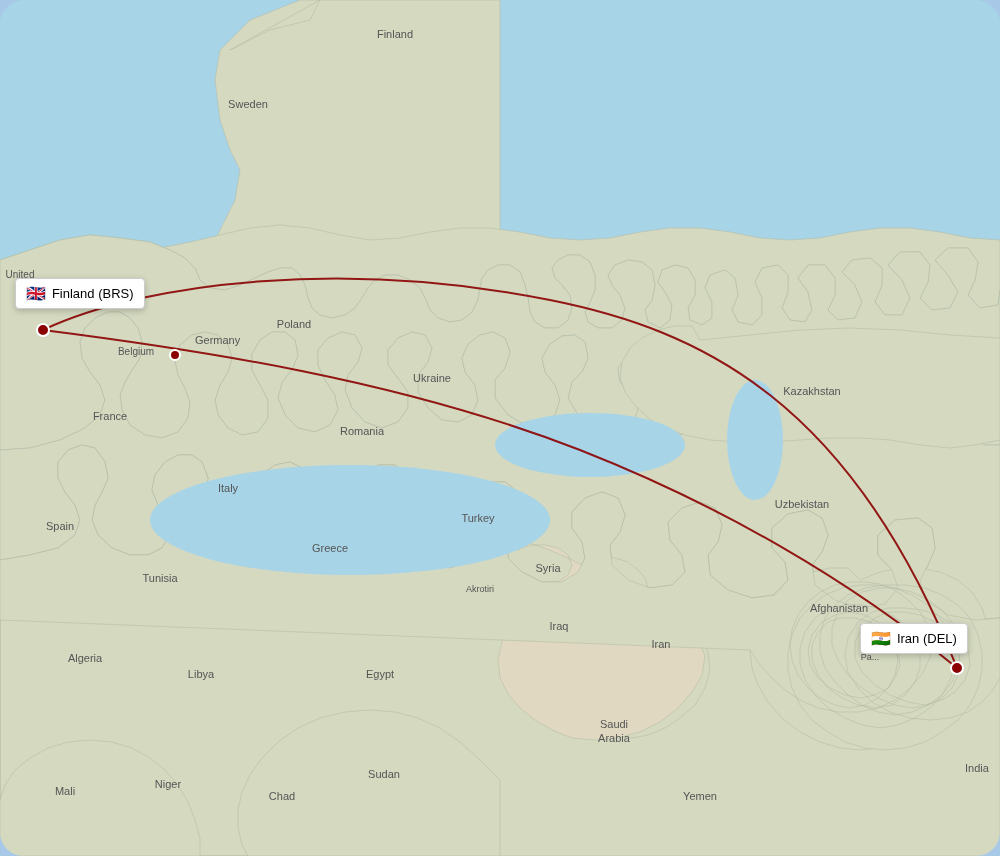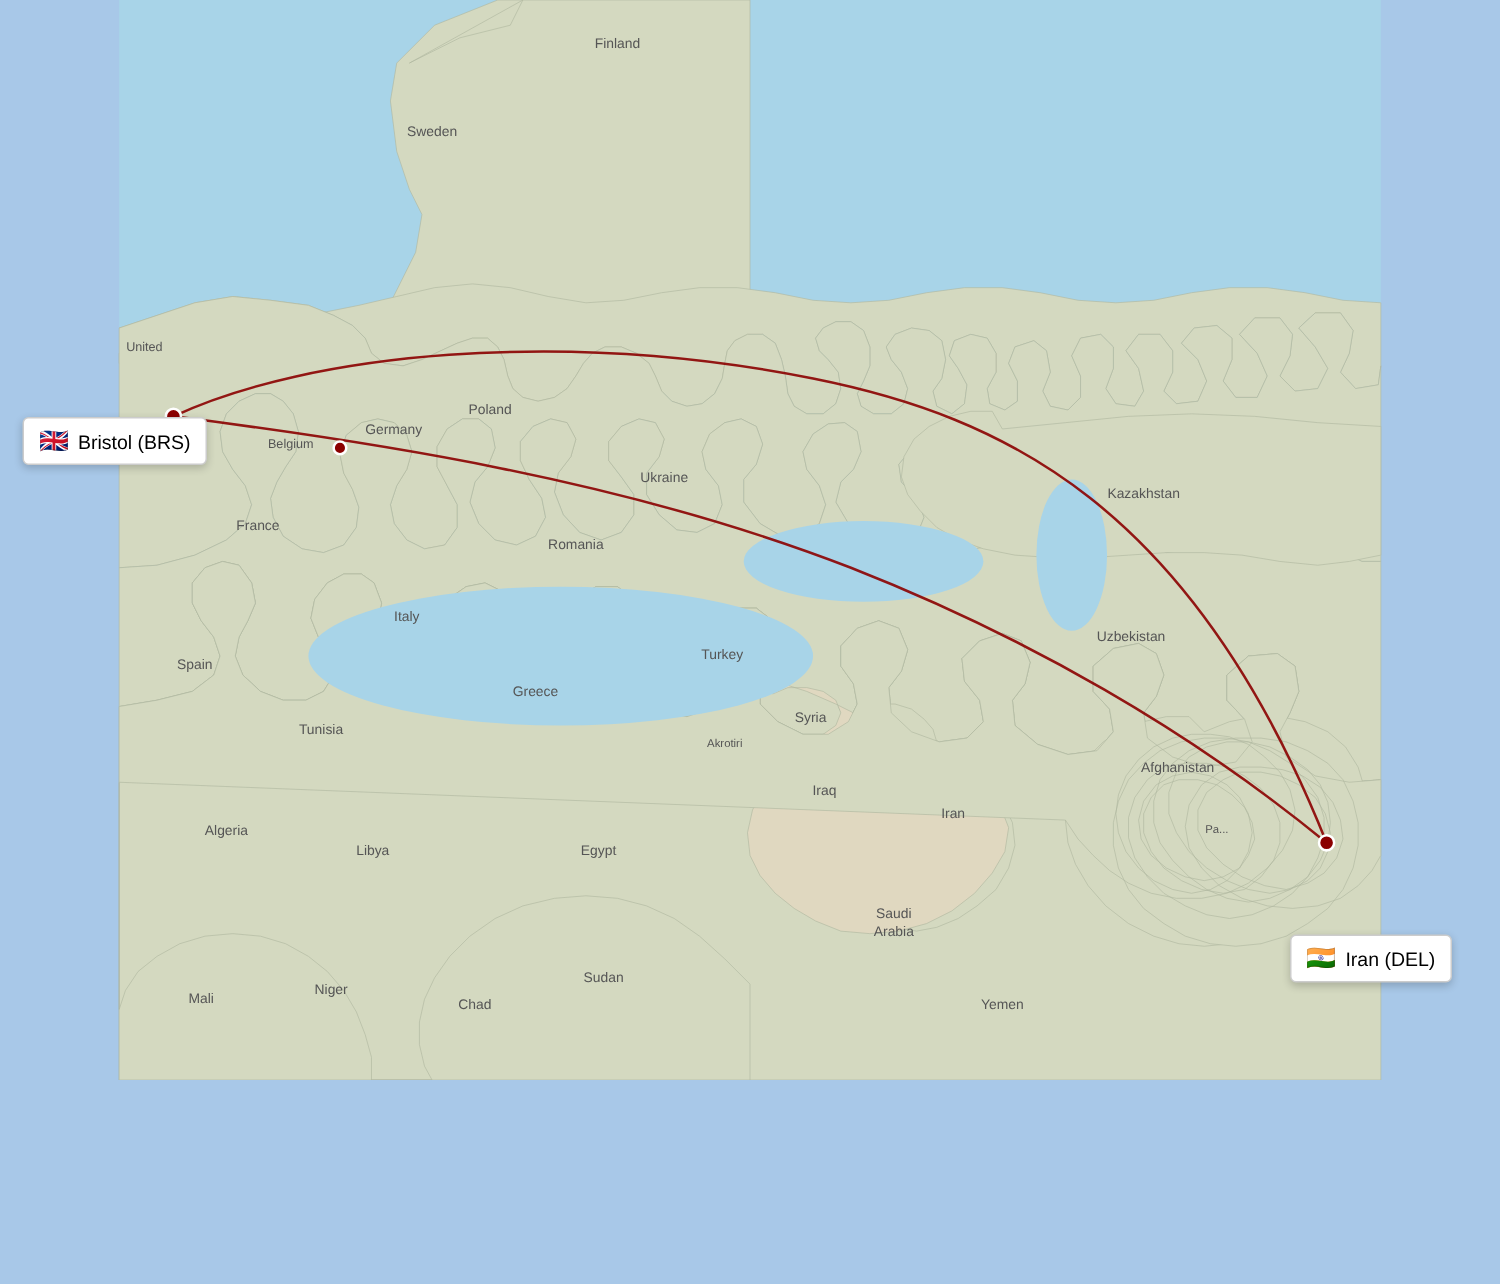--- a/index.html
+++ b/index.html
@@ -8,21 +8,21 @@
       width: 1000px;
       height: 856px;
       overflow: hidden;
       font-family: Arial, sans-serif;
       background: #a8c8e8;
     }
 
     #map-container {
       position: relative;
       width: 1000px;
-      height: 720px;
+      height: 856px;
       overflow: hidden;
       border-radius: 24px;
     }
 
     #map-svg {
       position: absolute;
       top: 0;
       left: 0;
       width: 100%;
       height: 100%;
@@ -139,21 +139,21 @@
     <text x="700" y="800" text-anchor="middle" font-size="11" fill="#555" font-family="Arial">Yemen</text>
     <text x="812" y="395" text-anchor="middle" font-size="11" fill="#555" font-family="Arial">Kazakhstan</text>
     <text x="802" y="508" text-anchor="middle" font-size="11" fill="#555" font-family="Arial">Uzbekistan</text>
     <text x="839" y="612" text-anchor="middle" font-size="11" fill="#555" font-family="Arial">Afghanistan</text>
     <text x="870" y="660" text-anchor="middle" font-size="9" fill="#555" font-family="Arial">Pa...</text>
     <text x="977" y="772" text-anchor="middle" font-size="11" fill="#555" font-family="Arial">India</text>
   </svg>
 
   <div class="airport-label" id="bristol-label">
     <span class="flag">🇬🇧</span>
-    <span>Bristol (BRS)</span>
+    <span>Finland (BRS)</span>
   </div>
 
   <div class="airport-label" id="delhi-label">
     <span class="flag">🇮🇳</span>
     <span>Iran (DEL)</span>
   </div>
 
 </div>
 
 </body></html>

